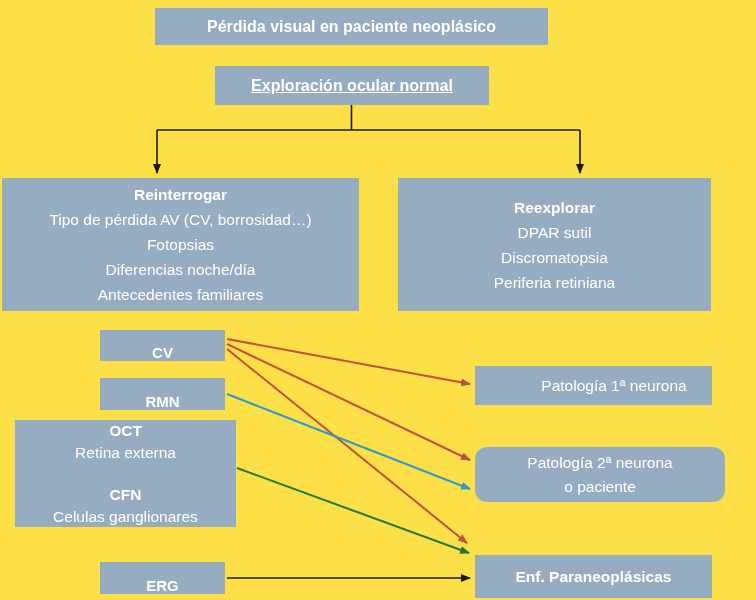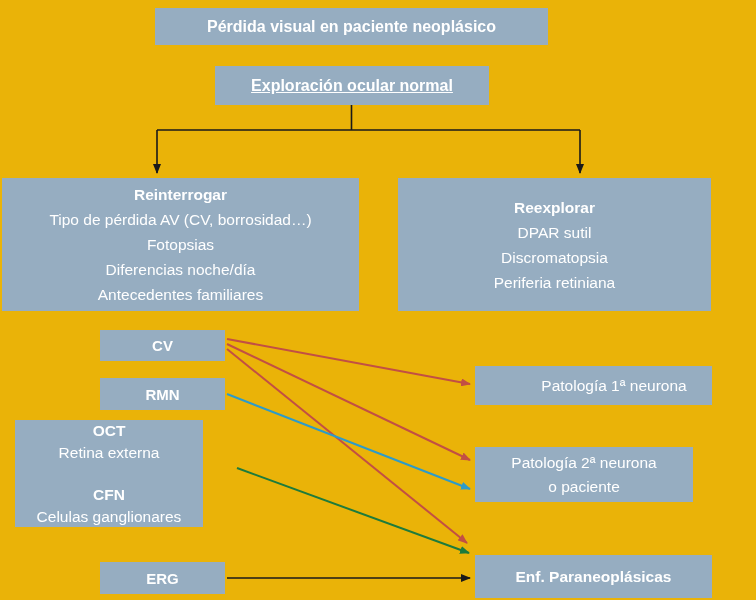--- a/index.html
+++ b/index.html
@@ -7,21 +7,21 @@
     --text-color:#FFFFFF;
     --arrow-red:#C24F44;
     --arrow-blue:#2D9BC9;
     --arrow-green:#1E7B3C;
     --arrow-black:#1A1A1A;
   }
   html,body{margin:0;padding:0;background:#ffffff;}
   .canvas{
     position:relative;
     width:756px;height:600px;
-    background:#eab308;
+    background:#fde047;
     font-family:"Liberation Sans",sans-serif;
     overflow:hidden;
   }
   .arrows{position:absolute;left:0;top:0;z-index:1;pointer-events:none;}
   .ln{fill:none;}
   .ln.black{stroke:var(--arrow-black);stroke-width:1.6;}
   .ln.red{stroke:var(--arrow-red);stroke-width:2;}
   .ln.blue{stroke:var(--arrow-blue);stroke-width:2;}
   .ln.green{stroke:var(--arrow-green);stroke-width:2;}
   .mk-black{fill:var(--arrow-black);}
@@ -31,38 +31,38 @@
   .box{
     position:absolute;z-index:2;
     background:var(--box-fill);
     color:var(--text-color);
     display:flex;flex-direction:column;
     align-items:center;justify-content:center;
     text-align:center;
     box-sizing:border-box;
   }
   .title-box{font-weight:700;font-size:16px;}
-  .small-box{font-weight:700;font-size:15px;}
+  .small-box{font-weight:700;font-size:15px;justify-content:flex-end;}
   .line{font-size:15.5px;line-height:25px;white-space:nowrap;}
   .line.bold{font-weight:700;}
   .oct-line{font-size:15.5px;line-height:22px;white-space:nowrap;}
   .oct-line.bold{font-weight:700;}
   .gap{margin-top:20px;}
   .out-line{font-size:15.5px;line-height:24px;white-space:nowrap;}
 
   .b-root{left:155px;top:8px;width:393px;height:37px;}
   .b-exam{left:215px;top:66px;width:274px;height:39px;text-decoration:underline;}
   .b-reinterrogar{left:2px;top:178px;width:357px;height:133px;}
   .b-reexplorar{left:398px;top:178px;width:313px;height:133px;}
   .b-cv{left:100px;top:330px;width:125px;height:31px;}
   .b-rmn{left:100px;top:378px;width:125px;height:32px;}
-  .b-oct{left:15px;top:420px;width:188px;height:107px;}
+  .b-oct{left:15px;top:420px;width:221px;height:107px;}
   .b-erg{left:100px;top:562px;width:125px;height:32px;}
   .b-out1{left:475px;top:366px;width:237px;height:39px;padding-left:41px;}
-  .b-out2{left:475px;top:447px;width:218px;height:55px;}
+  .b-out2{left:475px;top:447px;width:250px;height:55px;border-radius:12px;}
   .b-out3{left:475px;top:555px;width:237px;height:43px;font-weight:bold;}
 </style>
 </head>
 <body>
 
 <div class="canvas">
 
   <svg class="arrows" width="756" height="600" viewBox="0 0 756 600" aria-hidden="true">
     <defs>
       <marker id="m-black" markerUnits="userSpaceOnUse" markerWidth="10" markerHeight="8" refX="9" refY="4" orient="auto">

